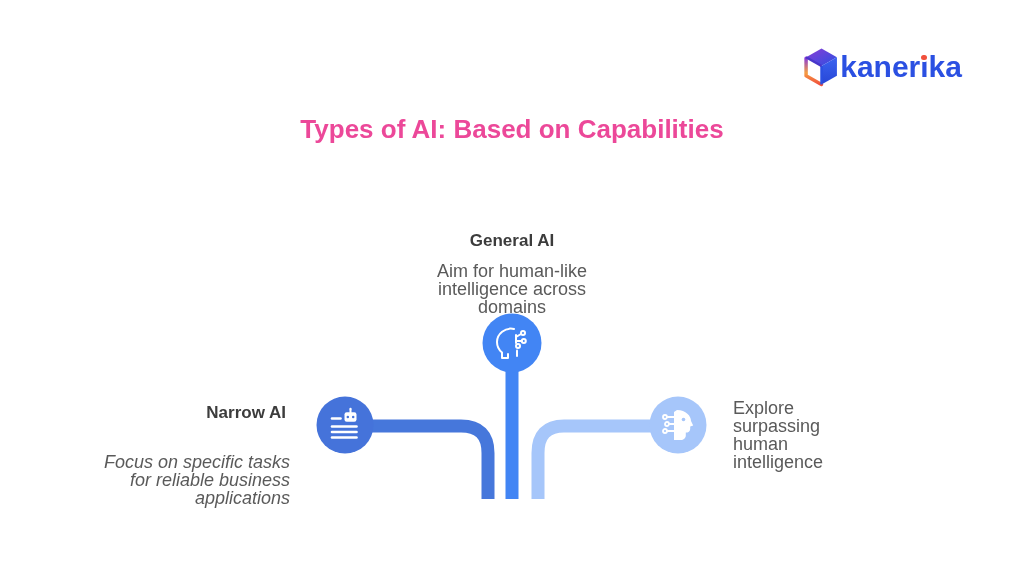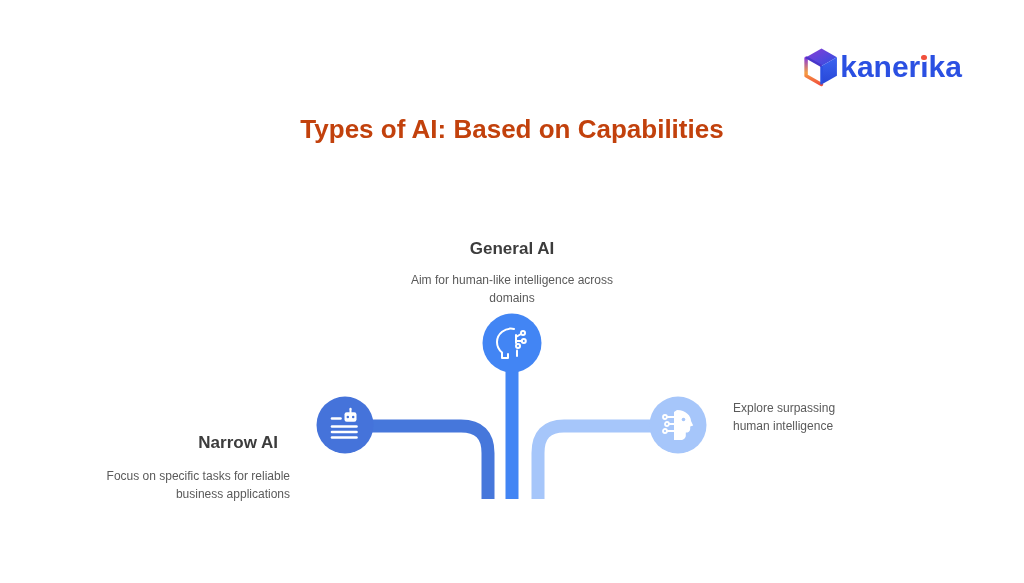--- a/index.html
+++ b/index.html
@@ -8,30 +8,30 @@
     font-family:"Liberation Sans","DejaVu Sans",sans-serif;
   }
   
   .logo{position:absolute;top:46px;right:62px;display:flex;align-items:center;gap:0;}
   .logo-mark{width:37px;height:42px;flex:0 0 auto;}
   .brand{position:relative;font-size:30px;font-weight:700;color:#2B50E2;line-height:1;letter-spacing:0;}
   .brand .idot{position:absolute;left:81px;top:2.5px;width:5.5px;height:5.5px;border-radius:50%;
     background:#F1503C;box-shadow:0 0 0 2px #ffffff;}
   
   .page-title{position:absolute;top:114px;left:0;width:100%;text-align:center;
-    font-size:26px;font-weight:700;color:#c2410c;}
+    font-size:26px;font-weight:700;color:#ec4899;}
   
   .diagram{position:absolute;left:0;top:0;width:1024px;height:583px;}
   
-  .node-label{margin:12px;font-size:17px;font-weight:700;color:#3C3C3C;line-height:20px;}
-  .node-desc{margin:0;font-size:12px;color:#5A5A5A;line-height:18px;}
+  .node-label{margin:4px;font-size:17px;font-weight:700;color:#3C3C3C;line-height:20px;}
+  .node-desc{margin:0;font-size:18px;color:#5A5A5A;line-height:18px;}
   .node-general{position:absolute;left:0;top:227px;width:100%;text-align:center;}
   .node-general .node-desc{margin:11px auto 0;max-width:218px;}
-  .node-narrow{position:absolute;left:90px;top:421px;width:200px;text-align:right;}
-  .node-narrow .node-desc{margin-top:14px;}
+  .node-narrow{position:absolute;left:90px;top:399px;width:200px;text-align:right;}
+  .node-narrow .node-desc{margin-top:30px;font-style:italic;}
   .node-super{position:absolute;left:733px;top:399px;width:135px;text-align:left;}
   .node-super .node-desc{}
 </style>
 </head>
 <body>
 
 <div class="stage">
 
   <div class="logo">
     <svg class="logo-mark" viewBox="0 0 36 38">

